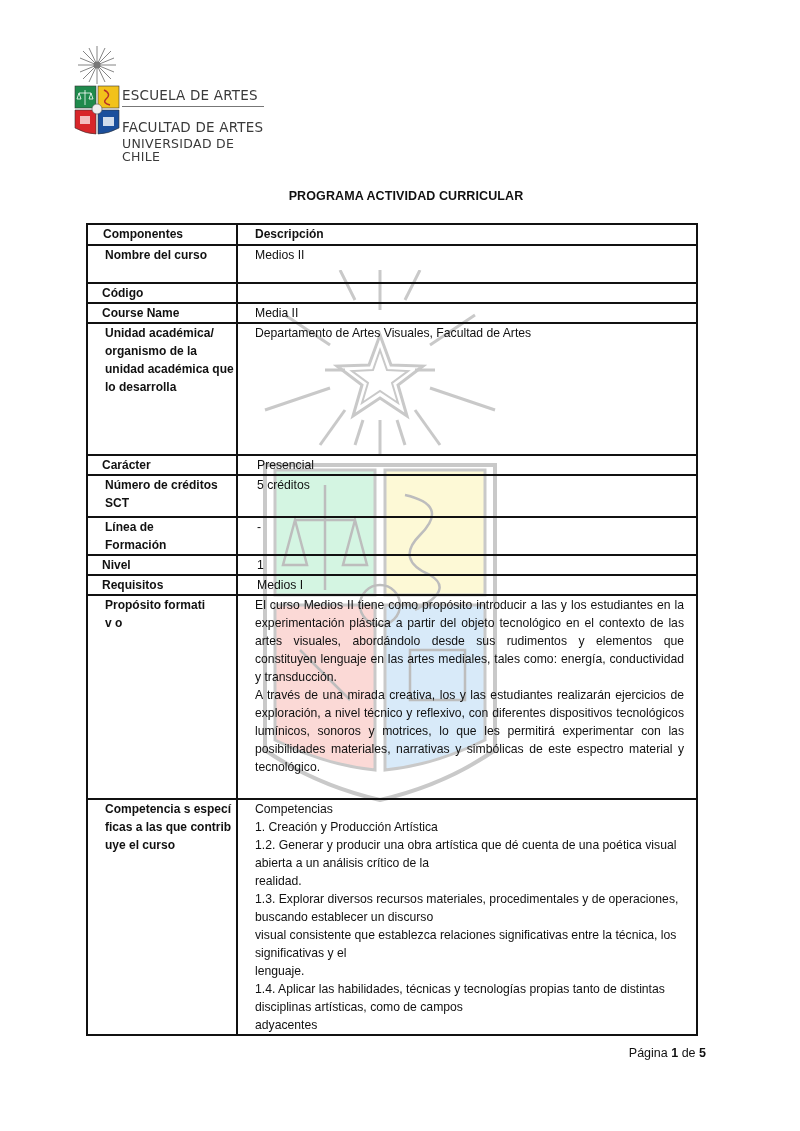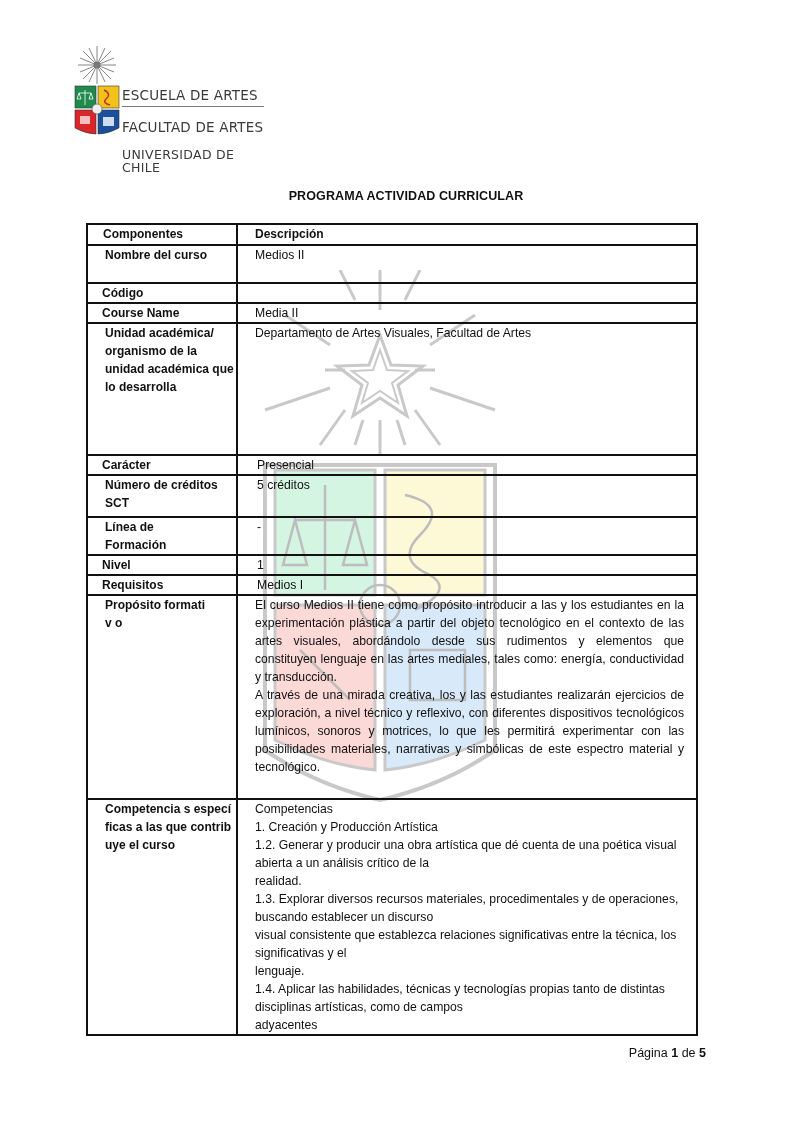--- a/index.html
+++ b/index.html
@@ -1,21 +1,21 @@
 <!DOCTYPE html>
 <html><head>
 <meta charset="utf-8">
 <style>
   html, body { margin: 0; padding: 0; background: #ffffff; }
   body { width: 800px; height: 1131px; position: relative; overflow: hidden; font-family: "Liberation Sans", "DejaVu Sans", sans-serif; color: #111; }
   .logo { position: absolute; left: 74px; top: 44px; width: 200px; height: 92px; }
   .logo-text { position: absolute; left: 48px; top: 45px; font-family: "DejaVu Sans", sans-serif; color: #3a3a3a; line-height: 1; }
   .logo-text .l1 { font-size: 13.5px; letter-spacing: 0.2px; }
   .logo-text .l2 { font-size: 13.5px; margin-top: 14px; letter-spacing: 0.2px; }
-  .logo-text .l3 { font-size: 12.5px; margin-top: 15px; letter-spacing: 0.3px; }
+  .logo-text .l3 { font-size: 12.5px; margin-top: 4px; letter-spacing: 0.3px; }
   .logo-text .sep { border-top: 1px solid #777; margin-top: 3px; width: 142px; }
 
   .watermark { position: absolute; left: 255px; top: 270px; width: 250px; height: 540px; pointer-events: none; }
 
   .title { position: absolute; left: 0; width: 812px; top: 189px; text-align: center; font-weight: bold; font-size: 12.5px; letter-spacing: 0.1px; }
 
   table.prog { position: absolute; left: 86px; top: 223px; width: 612px; border-collapse: collapse; font-size: 12.2px; line-height: 18px; }
   table.prog td { border: 2px solid #111; vertical-align: top; padding: 0 5px 0 4px; }
   table.prog td.k { width: 103px; font-weight: bold; padding-left: 14px; font-size: 12px; }
   table.prog td.k.c { padding-left: 15px; }

